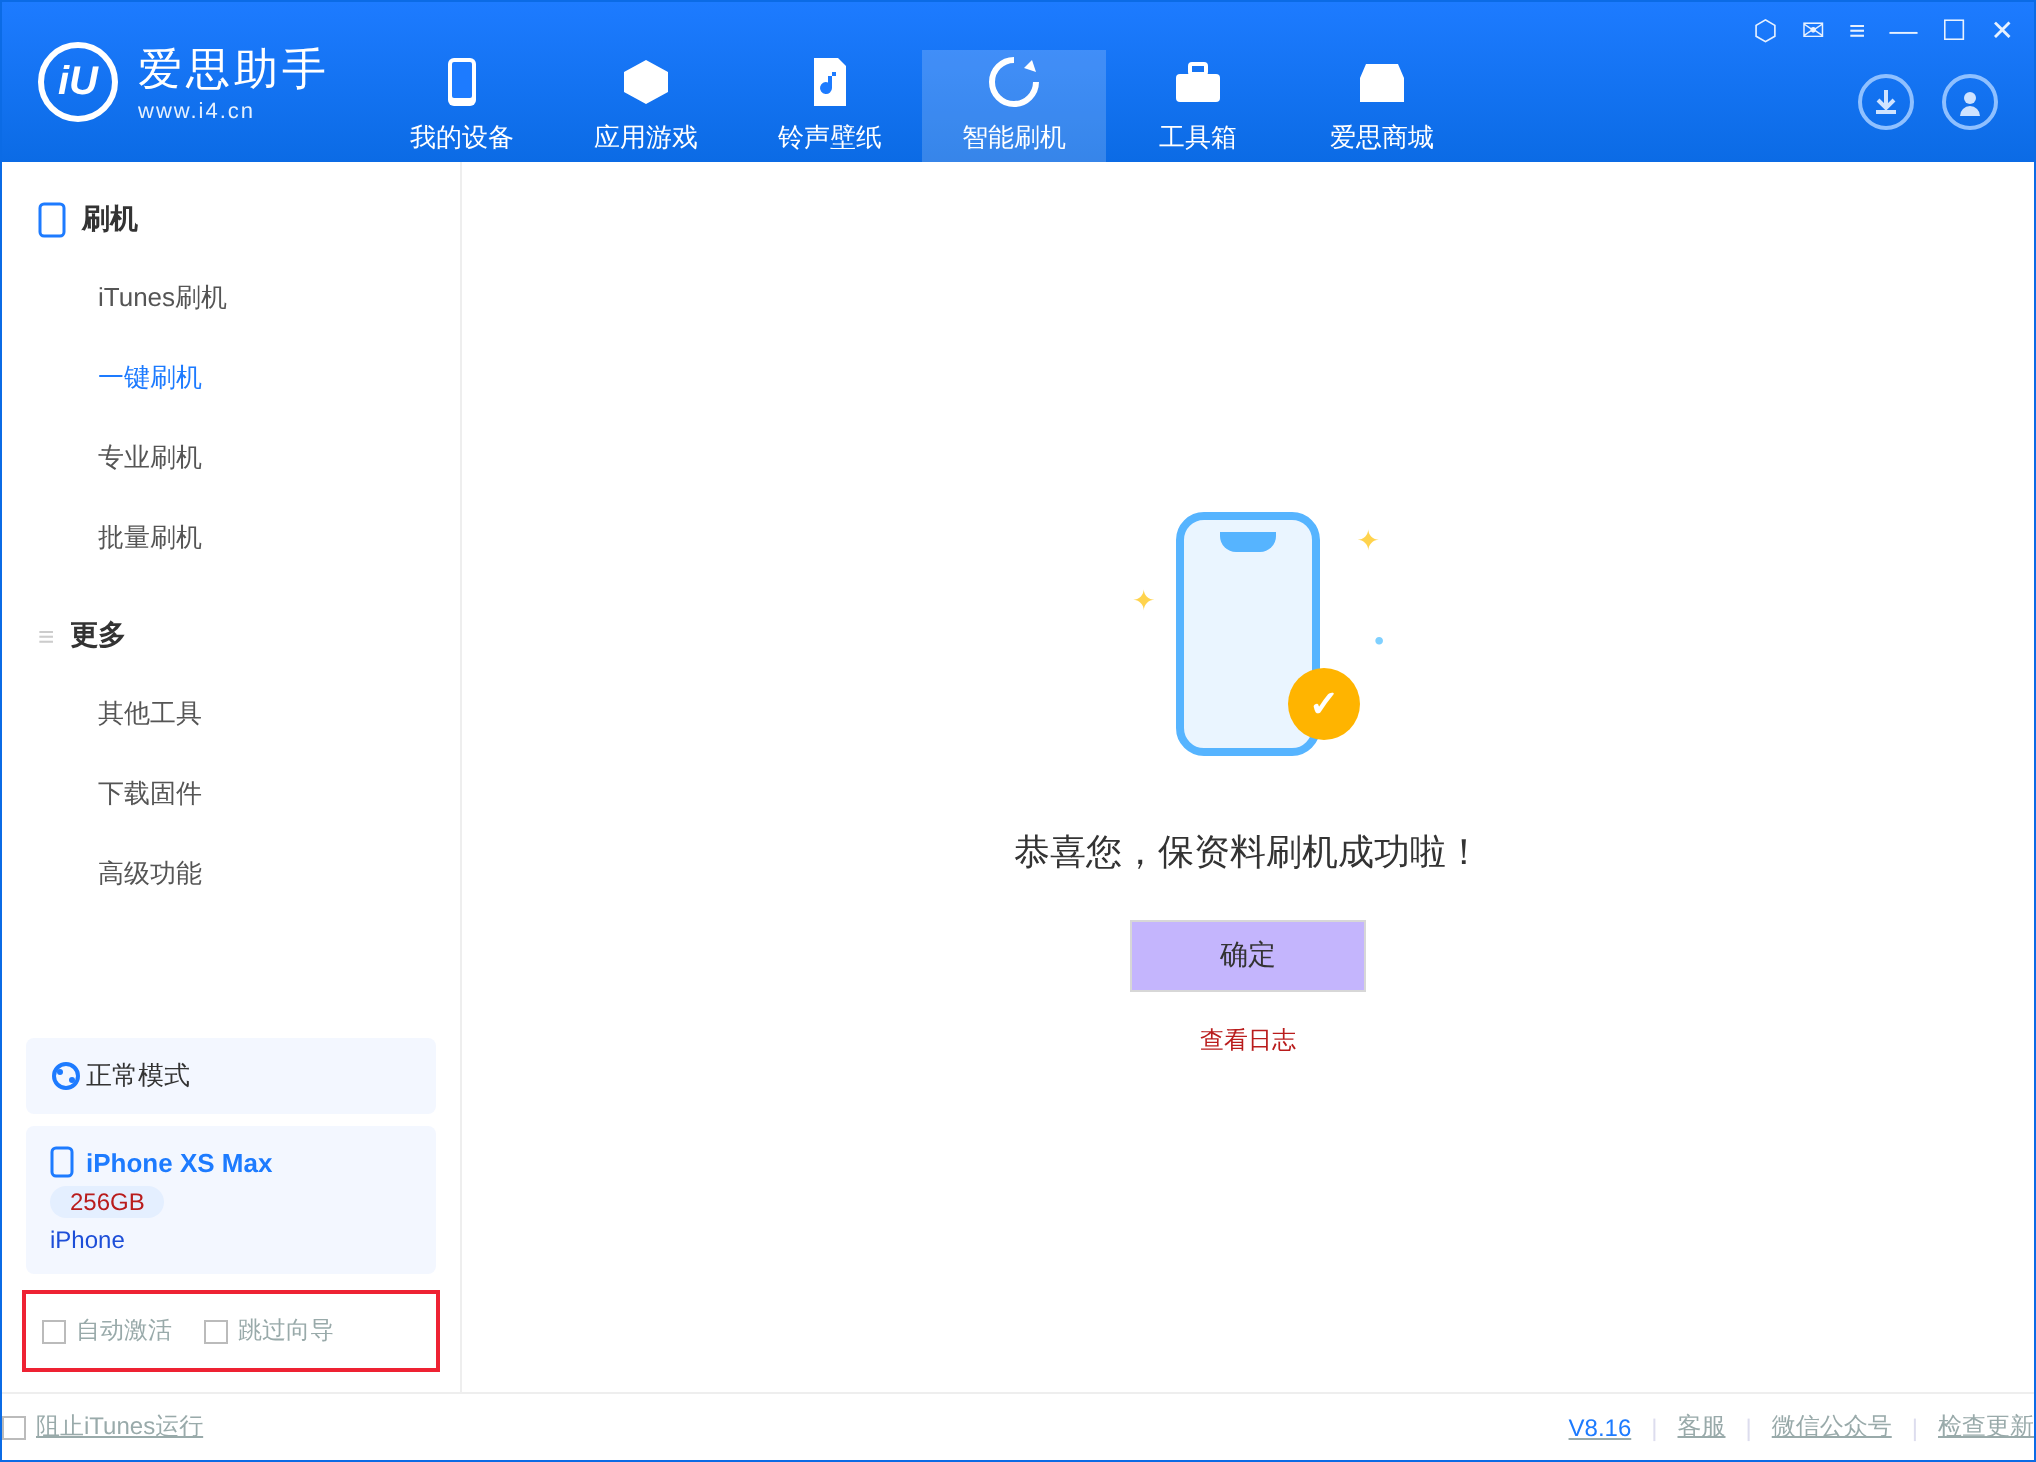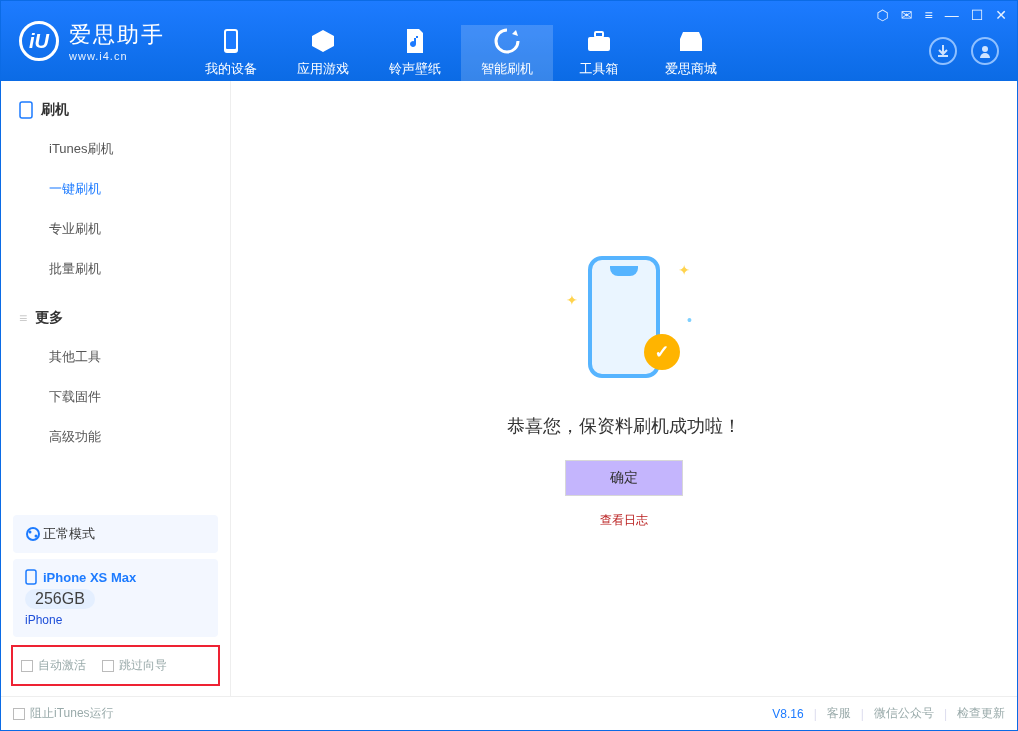--- a/index.html
+++ b/index.html
@@ -23,36 +23,36 @@
 .body { flex: 1; display: flex; min-height: 0; }
 .sidebar { width: 230px; border-right: 1px solid #eee; display: flex; flex-direction: column; }
 .side-group { padding-top: 14px; }
 .side-group-header { display: flex; align-items: center; gap: 8px; padding: 6px 18px 10px; font-size: 14px; color: #333; font-weight: 600; }
 .side-item { padding: 11px 18px 11px 48px; font-size: 13px; color: #555; cursor: pointer; }
 .side-item.active { color: #1d7bff; }
 .side-bottom { margin-top: auto; }
 .mode-card, .device-card { margin: 6px 12px; background: #f3f7ff; border-radius: 4px; padding: 10px 12px; font-size: 13px; color: #333; }
 .mode-card { display: flex; align-items: center; gap: 2px; }
 .device-card .name { font-weight: 600; color: #1d7bff; display: flex; align-items: center; gap: 6px; }
-.capacity-badge { display: inline-block; background: #e4efff; color: #404040; border-radius: 10px; padding: 1px 10px; font-size: 16px; margin-top: 4px; }
+.capacity-badge { display: inline-block; background: #e4efff; color: #b91c1c; border-radius: 10px; padding: 1px 10px; font-size: 12px; margin-top: 4px; }
 .device-sub { color: #1d4ed8; font-size: 12px; margin-top: 4px; }
 .red-box { border: 2px solid #e23; margin: 8px 10px 10px; padding: 10px 8px; display: flex; gap: 16px; align-items: center; }
 .chk { display: flex; align-items: center; gap: 5px; font-size: 12px; color: #9aa; cursor: pointer; }
 .chk-box { width: 12px; height: 12px; border: 1px solid #bbb; }
 .content { flex: 1; display: flex; align-items: center; justify-content: center; flex-direction: column; }
 .success-illust { position: relative; width: 140px; height: 140px; }
 .phone { position: absolute; left: 34px; top: 8px; width: 72px; height: 122px; border: 4px solid #56b4ff; border-radius: 14px; background: #eaf5ff; }
 .phone::before { content: ""; position: absolute; top: 6px; left: 50%; transform: translateX(-50%); width: 28px; height: 10px; background: #56b4ff; border-radius: 0 0 8px 8px; }
 .check-badge { position: absolute; right: 14px; bottom: 18px; width: 36px; height: 36px; background: #ffb400; border-radius: 50%; display: flex; align-items: center; justify-content: center; color: #fff; font-weight: bold; font-size: 18px; }
 .spark { position: absolute; color: #ffd34d; font-size: 14px; }
 .s1 { left: 12px; top: 44px; } .s2 { right: 4px; top: 14px; } .s3 { right: 2px; bottom: 60px; color: #7fd0ff; }
 .success-text { margin-top: 26px; font-size: 18px; color: #333; }
 .ok-btn { margin-top: 22px; border: 1px solid #d7d7d7; background: #c4b5fd; padding: 8px 44px; font-size: 14px; color: #333; cursor: pointer; }
 .log-link { margin-top: 16px; font-size: 12px; color: #b91c1c; cursor: pointer; }
-.statusbar { height: 34px; border-top: 1px solid #eee; display: flex; align-items: center; padding: 0 12px; font-size: 12px; color: #9aa; gap: 8px; }
+.statusbar { height: 34px; border-top: 1px solid #eee; display: flex; align-items: center; padding: 0 0; font-size: 12px; color: #9aa; gap: 8px; text-decoration: underline; }
 .statusbar .right { margin-left: auto; display: flex; align-items: center; gap: 10px; }
 .sep { color: #dde; }
 .ver { color: #1d7bff; }
 svg { display: block; }
 </style>
 </head>
 <body>
 
 <div class="app-window">
 

